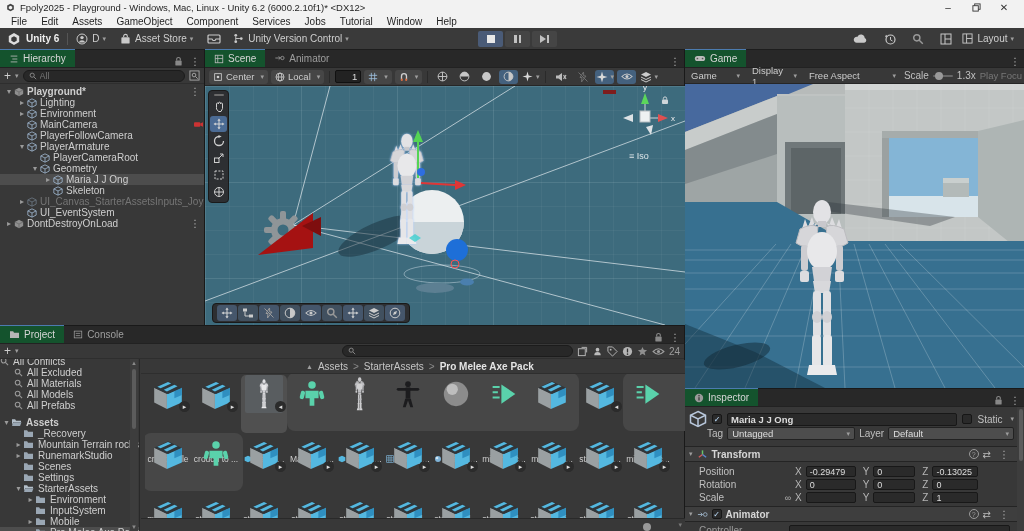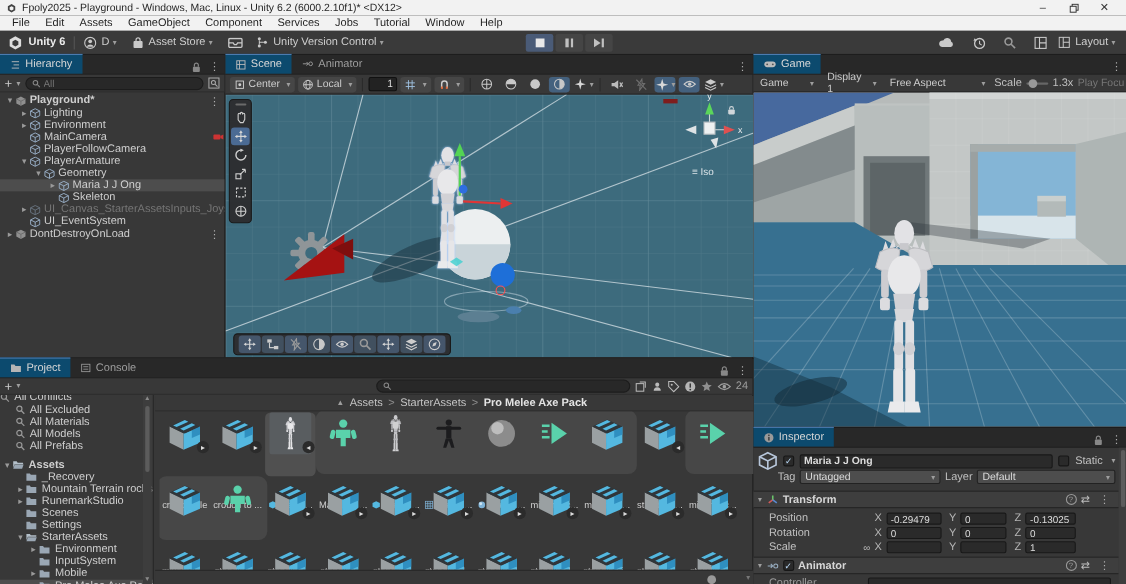--- a/index.html
+++ b/index.html
@@ -23,21 +23,21 @@
   .playbtn{width:25px;height:16px;border-radius:2px;background:#454545;display:flex;align-items:center;justify-content:center;margin:0 1px;}
   .playbtn.active{background:#4a5b77;}
   .pb-square{width:8px;height:8px;background:#e8e8e8;}
   .pb-bar{width:2.5px;height:8px;background:#c0c0c0;margin:0 1px;}
   .pb-tri{width:0;height:0;border-left:6px solid #c0c0c0;border-top:4px solid transparent;border-bottom:4px solid transparent;}
   .pb-step{width:2px;height:8px;background:#c0c0c0;margin-left:1px;}
   
   .panel{position:absolute;background:#383838;}
   .tabbar{position:absolute;left:0;top:0;right:0;height:18px;background:#282828;border-bottom:1px solid #222;display:flex;align-items:flex-end;}
   .tab{height:18px;display:flex;align-items:center;padding:0 9px;gap:4px;color:#9e9e9e;font-size:10px;}
-  .tab.active{background:#0c4a6e;color:#d6d6d6;border-top:1px solid #4c7baf;}
+  .tab.active{background:#14532d;color:#d6d6d6;border-top:1px solid #4c7baf;}
   .kebab{color:#b0b0b0;font-size:10px;padding:0 4px;}
   .lockico{opacity:.8;}
   
   .searchrow{position:absolute;left:0;top:18px;right:0;height:16px;display:flex;align-items:center;padding:0 4px;gap:4px;border-bottom:1px solid #2e2e2e;background:#383838;}
   .plus{color:#ccc;font-size:12px;line-height:10px;}
   .searchbox{flex:1;height:12px;background:#282828;border:1px solid #1c1c1c;border-radius:7px;display:flex;align-items:center;padding:0 5px;gap:3px;}
   .searchbox input{background:transparent;border:none;outline:none;color:#9a9a9a;font-size:9px;width:100%;padding:0;font-family:"Liberation Sans",sans-serif;}
   .hrow{height:11px;display:flex;align-items:center;font-size:10px;color:#cfcfcf;white-space:nowrap;overflow:hidden;}
   .hrow .exp{width:10px;color:#9a9a9a;font-size:8px;flex:none;text-align:center;}
   .hrow .lbl{margin-left:3px;}
@@ -378,20 +378,31 @@
           <span class="ico" style="width: 10px; height: 10px;">
             <svg viewBox="0 0 12 12">
               <path d="M6 1 L11 3.5 V8.5 L6 11 L1 8.5 V3.5 Z" fill="none" stroke="#9db4cd"></path>
               <path d="M1 3.5 L6 6 L11 3.5 M6 6 V11" stroke="#9db4cd" fill="none"></path>
             </svg>
           </span>
           <span class="lbl">PlayerArmature</span>
           <span class="flex1"></span>
         </div>
         <div class="hrow" style="padding-left: 30px;">
+          <span class="exp"></span>
+          <span class="ico" style="width: 10px; height: 10px;">
+            <svg viewBox="0 0 12 12">
+              <path d="M6 1 L11 3.5 V8.5 L6 11 L1 8.5 V3.5 Z" fill="none" stroke="#9db4cd"></path>
+              <path d="M1 3.5 L6 6 L11 3.5 M6 6 V11" stroke="#9db4cd" fill="none"></path>
+            </svg>
+          </span>
+          <span class="lbl">PlayerCameraRoot</span>
+          <span class="flex1"></span>
+        </div>
+        <div class="hrow" style="padding-left: 30px;">
           <span class="exp">▾</span>
           <span class="ico" style="width: 10px; height: 10px;">
             <svg viewBox="0 0 12 12">
               <path d="M6 1 L11 3.5 V8.5 L6 11 L1 8.5 V3.5 Z" fill="none" stroke="#9db4cd"></path>
               <path d="M1 3.5 L6 6 L11 3.5 M6 6 V11" stroke="#9db4cd" fill="none"></path>
             </svg>
           </span>
           <span class="lbl">Geometry</span>
           <span class="flex1"></span>
         </div>

